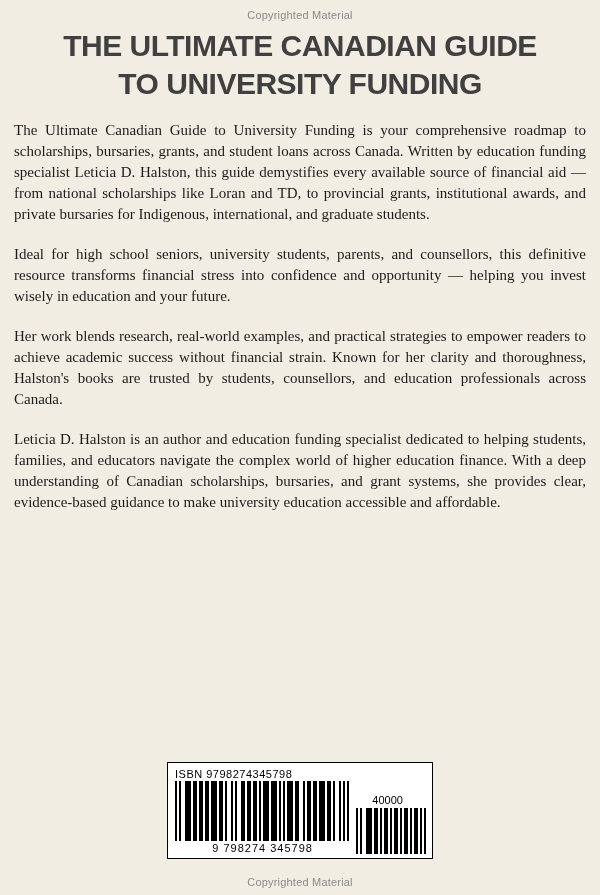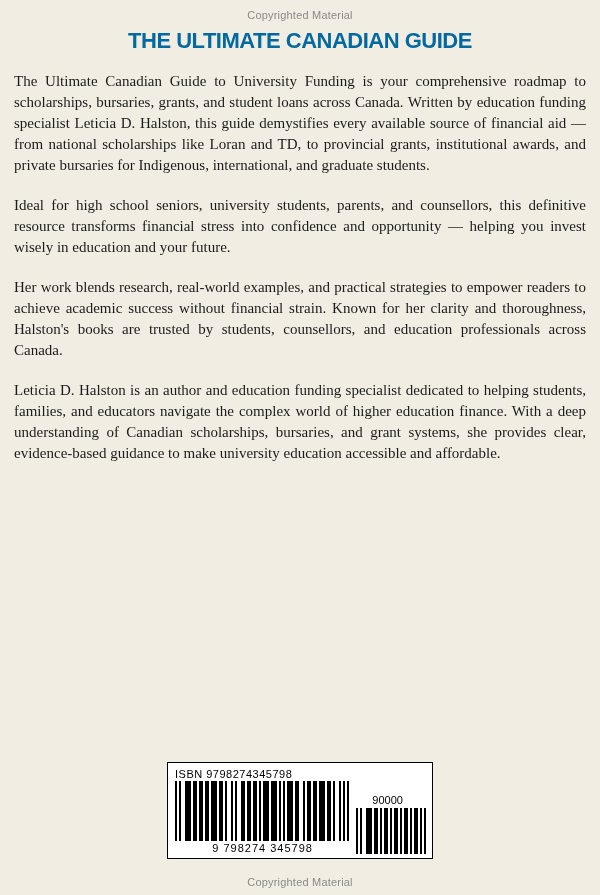--- a/index.html
+++ b/index.html
@@ -22,25 +22,25 @@
   .notice-top { padding-top: 9px; }
   .notice-bottom {
     position: absolute;
     bottom: 7px;
     left: 0;
     width: 100%;
   }
   .title {
     font-family: "Liberation Sans", sans-serif;
     font-weight: 900;
-    font-size: 22px;
+    font-size: 30px;
     line-height: 1.28;
     letter-spacing: -0.5px;
     text-align: center;
-    color: #0369a1;
+    color: #404040;
     margin: 6px 10px 14px;
     text-transform: uppercase;
   }
   .content { padding: 0 14px; }
   .para {
     font-size: 15px;
     line-height: 1.4;
     text-align: justify;
     margin: 16px 0 19px 0;
   }
@@ -97,20 +97,21 @@
     margin-bottom: 2px;
   }
 </style>
 </head>
 <body>
 
 <div class="notice notice-top">Copyrighted Material</div>
 
 <h1 class="title">
   <span>THE ULTIMATE CANADIAN GUIDE</span><br>
+  <span>TO UNIVERSITY FUNDING</span>
 </h1>
 
 <div class="content">
   <p class="para">The Ultimate Canadian Guide to University Funding is your comprehensive roadmap to scholarships, bursaries, grants, and student loans across Canada. Written by education funding specialist Leticia D. Halston, this guide demystifies every available source of financial aid — from national scholarships like Loran and TD, to provincial grants, institutional awards, and private bursaries for Indigenous, international, and graduate students.</p>
   <p class="para">Ideal for high school seniors, university students, parents, and counsellors, this definitive resource transforms financial stress into confidence and opportunity — helping you invest wisely in education and your future.</p>
 
 
   <p class="para">Her work blends research, real-world examples, and practical strategies to empower readers to achieve academic success without financial strain. Known for her clarity and thoroughness, Halston's books are trusted by students, counsellors, and education professionals across Canada.</p>
   <p class="para">Leticia D. Halston is an author and education funding specialist dedicated to helping students, families, and educators navigate the complex world of higher education finance. With a deep understanding of Canadian scholarships, bursaries, and grant systems, she provides clear, evidence-based guidance to make university education accessible and affordable.</p>
 </div>
@@ -147,21 +148,21 @@
           <i style="width: 6px; margin-right: 2px;"></i>
           <i style="width: 4px; margin-right: 2px;"></i>
           <i style="width: 2px; margin-right: 4px;"></i>
           <i style="width: 2px; margin-right: 2px;"></i>
           <i style="width: 2px; margin-right: 2px;"></i>
           <i style="width: 2px; margin-right: 0px;"></i>
         </div>
       <div class="bc-digits">9 798274 345798</div>
     </div>
     <div class="bc-right">
-      <div class="bc-price">90000</div>
+      <div class="bc-price">40000</div>
       <div class="bars bars-addon" style="margin:0 auto;width:64px;">
           <i style="width: 2px; margin-right: 2px;"></i>
           <i style="width: 2px; margin-right: 4px;"></i>
           <i style="width: 6px; margin-right: 2px;"></i>
           <i style="width: 4px; margin-right: 2px;"></i>
           <i style="width: 2px; margin-right: 2px;"></i>
           <i style="width: 4px; margin-right: 2px;"></i>
           <i style="width: 2px; margin-right: 2px;"></i>
           <i style="width: 4px; margin-right: 2px;"></i>
           <i style="width: 2px; margin-right: 2px;"></i>

